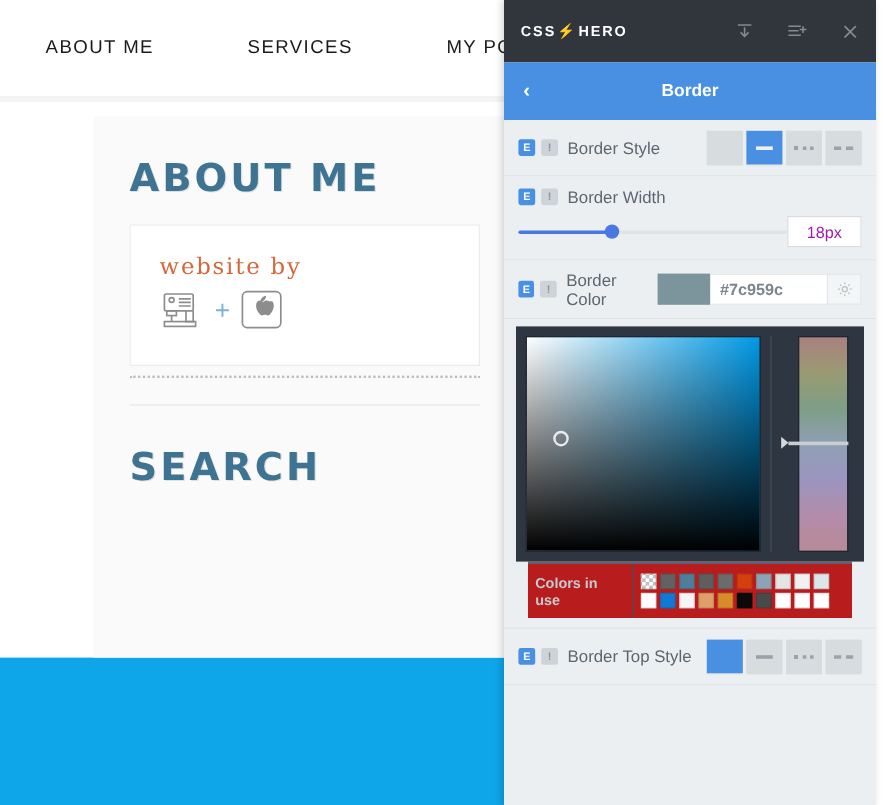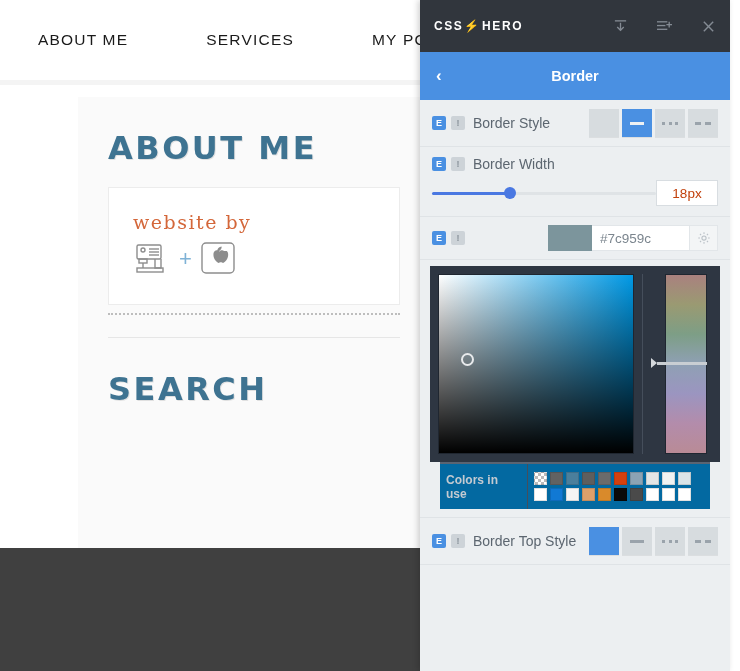--- a/index.html
+++ b/index.html
@@ -5,21 +5,21 @@
   * { box-sizing: border-box; margin: 0; padding: 0; }
   html, body {
     width: 740px; height: 671px;
     font-family: "Liberation Sans", sans-serif;
     background: #ffffff;
     overflow: hidden;
   }
   #root { position: relative; width: 740px; height: 671px; }
 
   
-  #site { position: absolute; left: 0; top: 0; width: 430px; height: 671px; background: #404040; overflow: hidden; }
+  #site { position: absolute; left: 0; top: 0; width: 430px; height: 671px; background: #0ea5e9; overflow: hidden; }
 
   .site-nav {
     height: 80px; background: #ffffff;
     display: flex; align-items: center; padding-left: 38px; gap: 78px;
   }
   .nav-link {
     font-size: 15.5px; letter-spacing: 1.2px; color: #1a1a1a;
     text-decoration: none; white-space: nowrap; font-weight: 400;
   }
   .nav-gap { height: 5px; background: #f4f4f4; }
@@ -137,25 +137,25 @@
   }
   .track-bg { position: absolute; left: 0; right: 0; height: 3px; background: #dfe3e6; border-radius: 2px; }
   .track-fill { position: absolute; left: 0; height: 3px; background: #4a78e2; border-radius: 2px; }
   .track-knob {
     position: absolute; width: 12px; height: 12px; border-radius: 50%;
     background: #4a78e2; cursor: pointer;
   }
   .num-box {
     width: 62px; height: 26px; background: #ffffff; border: 1px solid #d8dde1;
     display: flex; align-items: center; justify-content: center;
-    font-size: 13.5px; color: #c2410c;
+    font-size: 13.5px; color: #a21caf;
   }
 
   .color-row { background: #eceff1; padding: 8px 12px; display: flex; align-items: center; border-bottom: 1px solid #dfe3e6; }
-  .color-input-grp { margin-left: auto; display: flex; align-items: flex-end; }
+  .color-input-grp { margin-left: auto; display: flex; align-items: flex-end; font-weight: bold; }
   .color-swatch-lg { width: 44px; height: 26px; background: #7c959c; cursor: pointer; }
   .hex-box {
     width: 98px; height: 26px; background: #ffffff; border: 1px solid #e2e6e9; border-left: 0;
     display: flex; align-items: center; padding-left: 8px;
     font-size: 13.5px; color: #7b858e;
   }
   .gear-box {
     width: 28px; height: 26px; background: #f3f5f6; border: 1px solid #e2e6e9; border-left: 0;
     display: flex; align-items: center; justify-content: center; cursor: pointer;
   }
@@ -197,21 +197,21 @@
   .op-row { display: flex; gap: 6px; align-items: center; }
   .op-slider { flex: 1; height: 26px; position: relative; display: flex; align-items: center; background: #2e3642; }
   .op-track { position: absolute; left: 6px; right: 6px; height: 4px; background: #4a78e2; border-radius: 2px; }
   .op-knob { position: absolute; right: 8px; width: 11px; height: 11px; border-radius: 50%; background: #4a78e2; }
   .op-num {
     width: 58px; height: 28px; background: #323b48; border: 1px solid #454e5b;
     display: flex; align-items: center; justify-content: center; color: #d4d9de; font-size: 13.5px;
   }
 
   .colors-in-use {
-    background: #0369a1; display: flex; align-items: stretch;
+    background: #b91c1c; display: flex; align-items: stretch;
     border-top: 2px solid #5a6472; margin: 0 10px;
   }
   .ciu-label {
     width: 88px; display: flex; align-items: center; justify-content: center;
     color: #c4cad1; font-size: 12px; font-weight: bold; padding: 6px;
     border-right: 1px solid #454e5b;
   }
   .ciu-swatches { flex: 1; padding: 8px 6px; display: flex; flex-wrap: wrap; gap: 3px; align-content: flex-start; }
   .sw { width: 13px; height: 13px; cursor: pointer; border: 1px solid rgba(0,0,0,.12); }
   .sw.checker {
@@ -348,20 +348,21 @@
         <span class="track-fill" id="bw-fill" style="width: 35%;"></span>
         <span class="track-knob" id="bw-knob" style="left: calc(35% - 6px);"></span>
       </span>
       <span class="num-box">18px</span>
     </div>
 
     <div class="color-row">
       <span class="ctl-label">
         <span class="badge badge-e">E</span>
         <span class="badge badge-i">!</span>
+        <span class="ctl-label-text">Border Color</span>
       </span>
       <span class="color-input-grp">
         <span class="color-swatch-lg" id="bc-swatch" style="background: rgb(124, 149, 156);"></span>
         <span class="hex-box">#7c959c</span>
         <span class="gear-box">
           <svg width="14" height="14" viewBox="0 0 16 16" fill="none" stroke="#b9c0c6" stroke-width="1.2">
             <circle cx="8" cy="8" r="2.4"></circle>
             <path d="M8 1.5v1.8M8 12.7v1.8M1.5 8h1.8M12.7 8h1.8M3.4 3.4l1.3 1.3M11.3 11.3l1.3 1.3M12.6 3.4l-1.3 1.3M4.7 11.3l-1.3 1.3"></path>
           </svg>
         </span>

